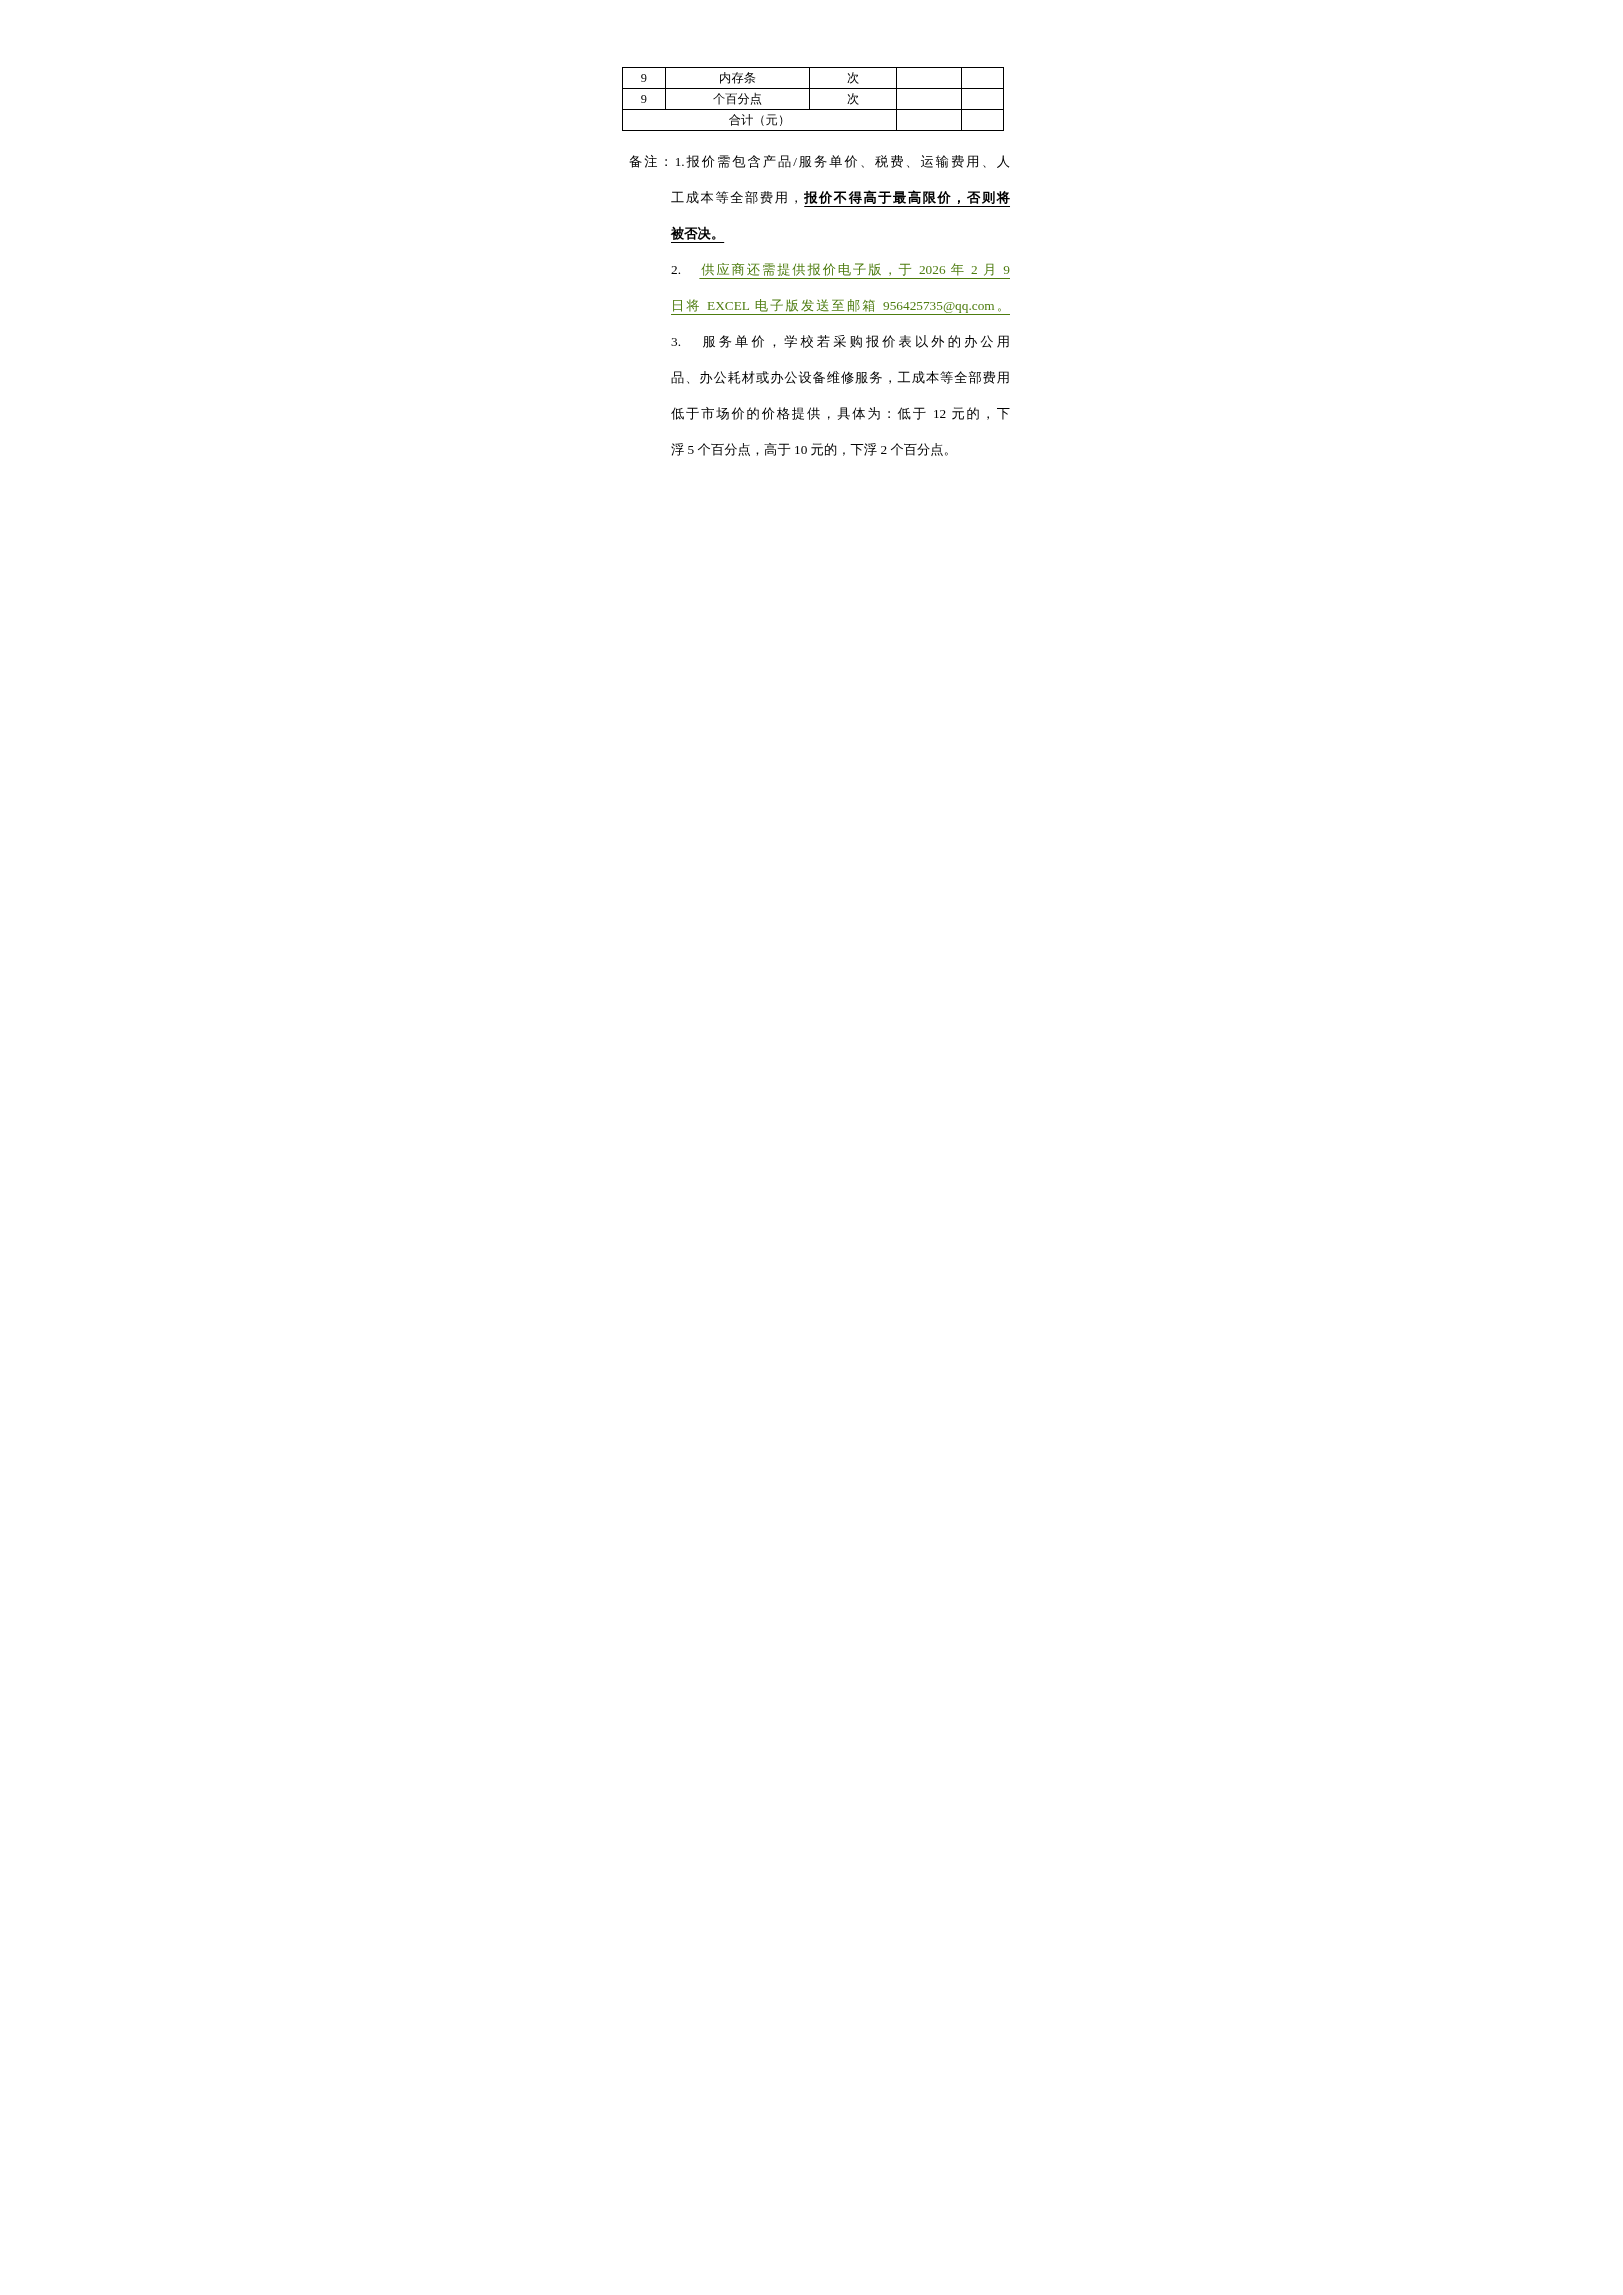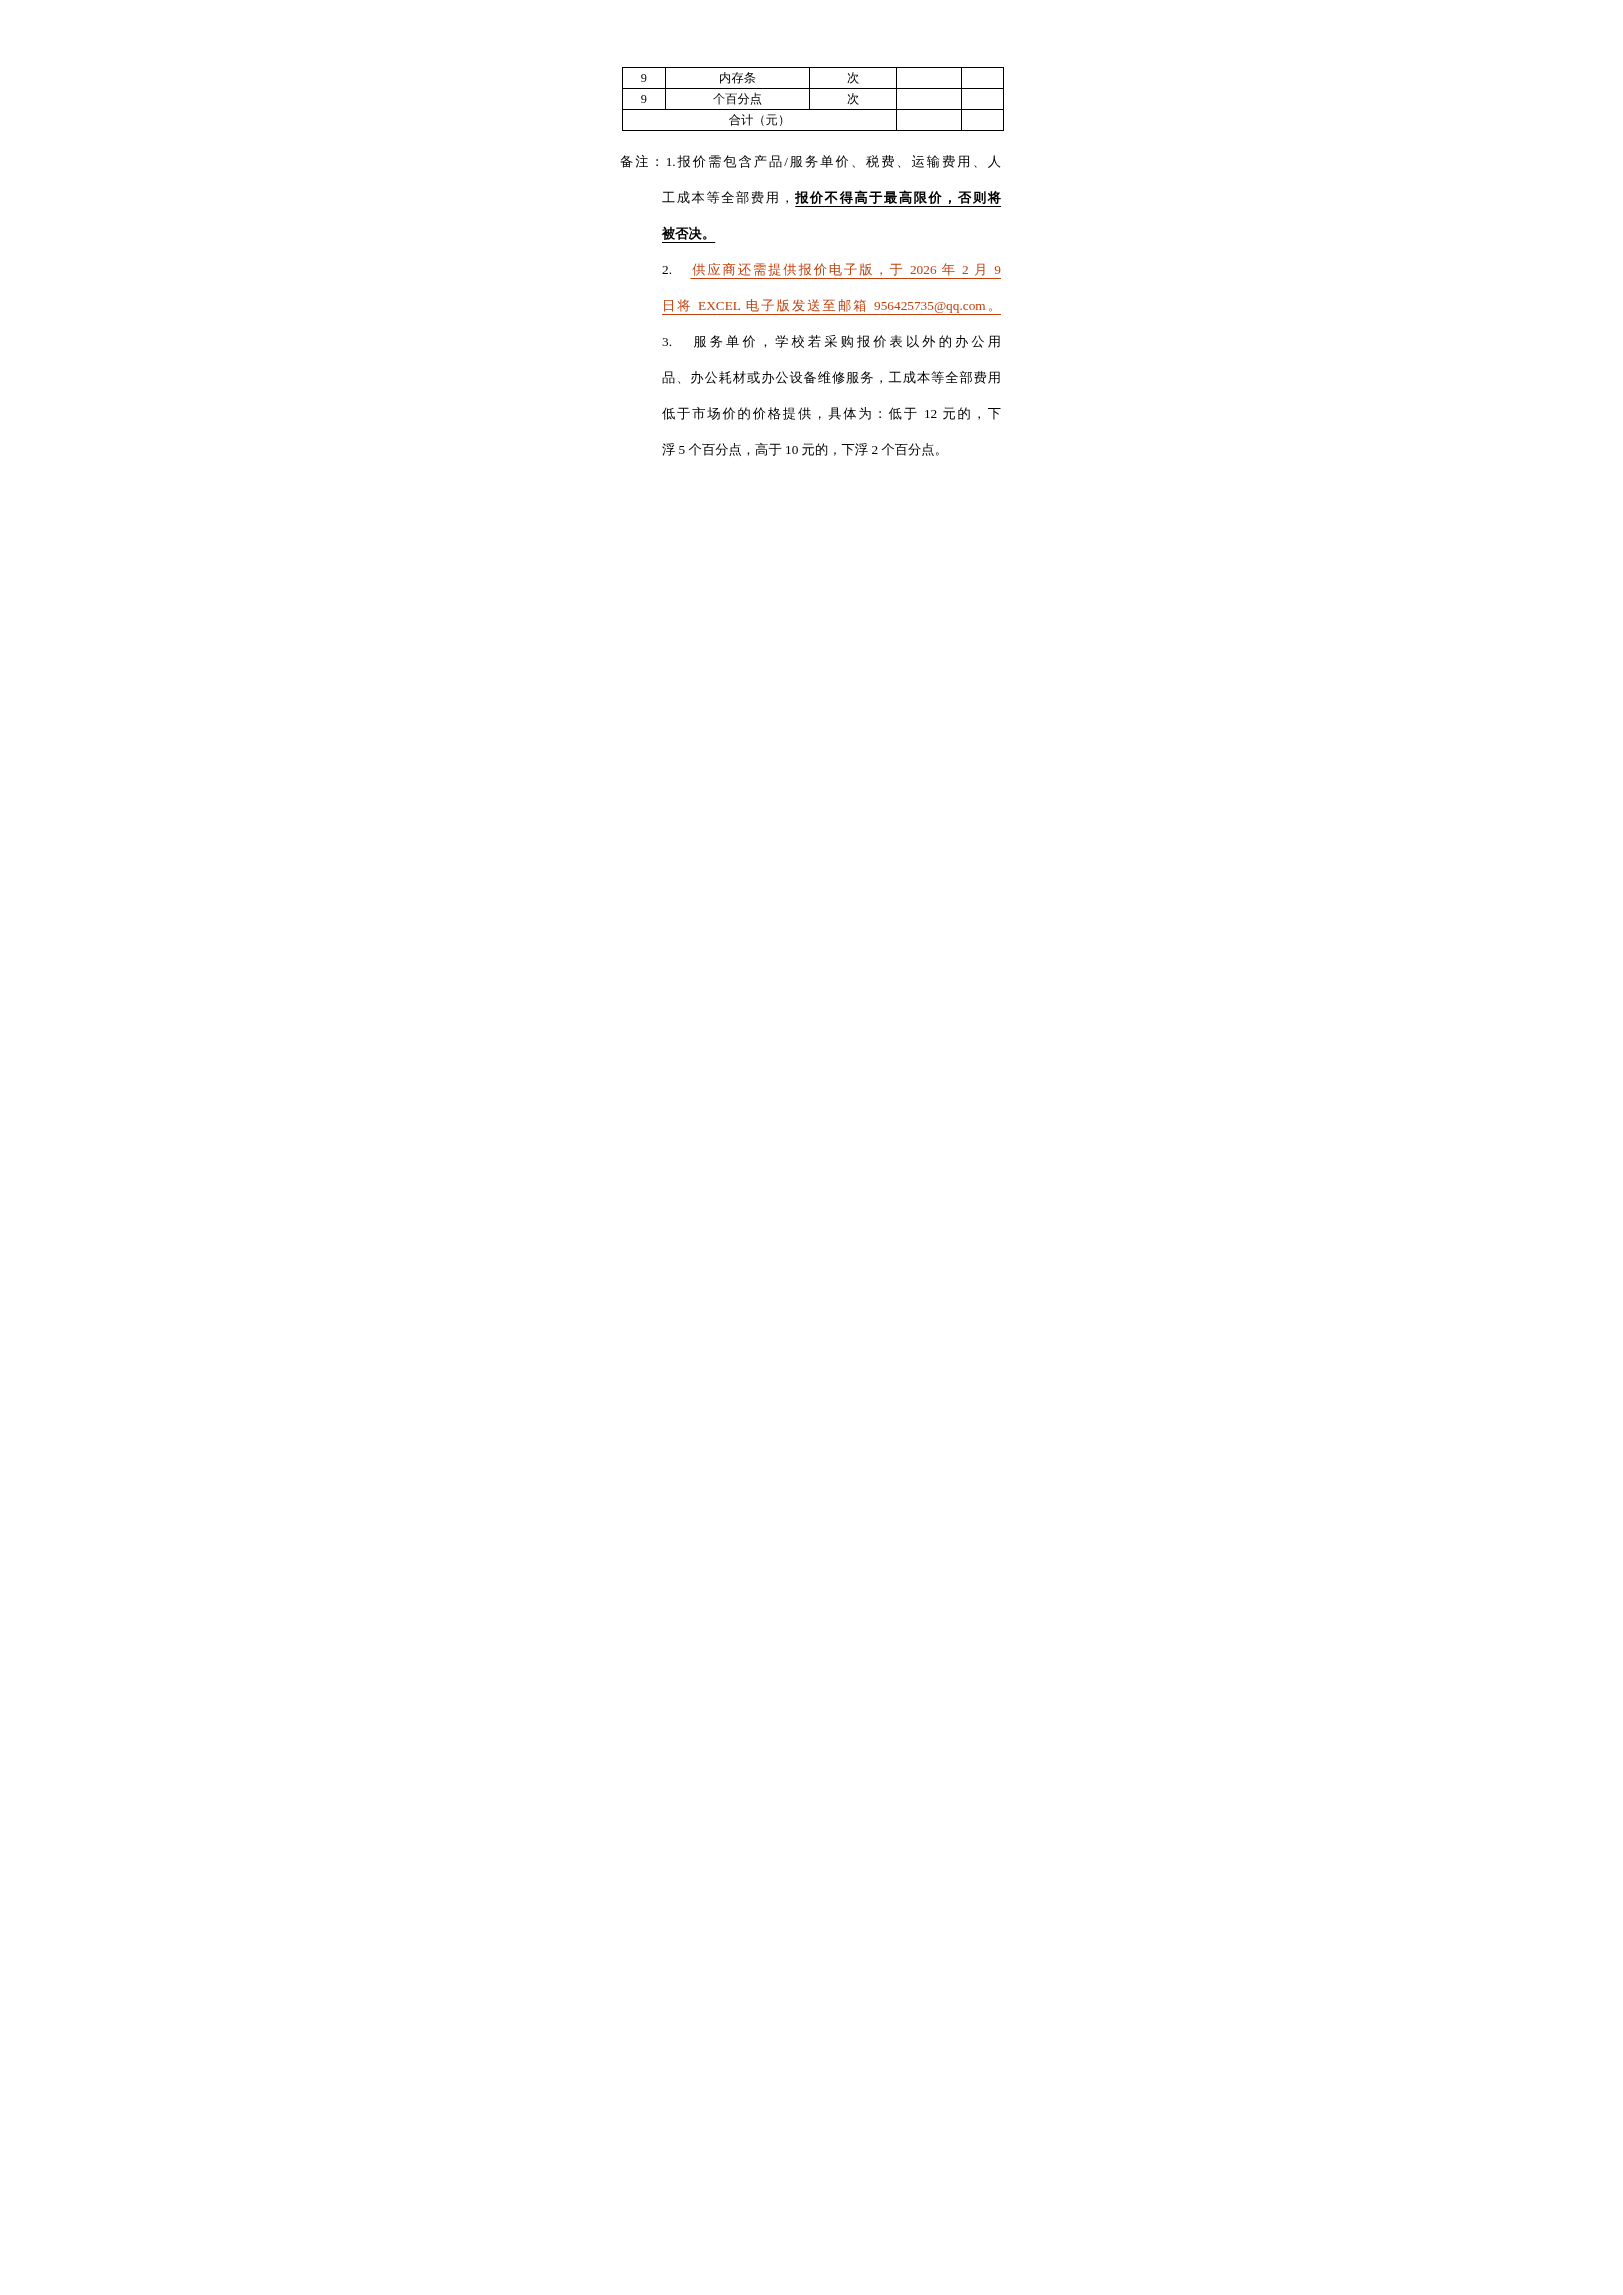--- a/index.html
+++ b/index.html
@@ -36,21 +36,21 @@
     text-align: center;
     vertical-align: middle;
     font-size: 12.3px;
     line-height: 1;
     overflow: hidden;
   }
 
   
   .notes {
     position: absolute;
-    left: 79px;
+    left: 88px;
     top: 147px;
     width: 381px;
     font-size: 13.3px;
   }
   .nline {
     display: block;
     height: 29px;
     line-height: 29px;
     white-space: nowrap;
   }
@@ -64,21 +64,21 @@
   .num-gap { display: inline-block; width: 18.4px; }
   .b-u {
     font-weight: bold;
     text-decoration: underline;
     text-decoration-thickness: 1.3px;
     text-underline-offset: 4.1px;
     text-decoration-skip-ink: none;
     text-align: right;
   }
   .link {
-    color: #c2410c;
+    color: #4d7c0f;
     text-decoration: underline;
     text-decoration-thickness: 1px;
     text-underline-offset: 4.1px;
     text-decoration-skip-ink: none;
   }
 </style>
 </head>
 <body>
 
 <div class="page">

